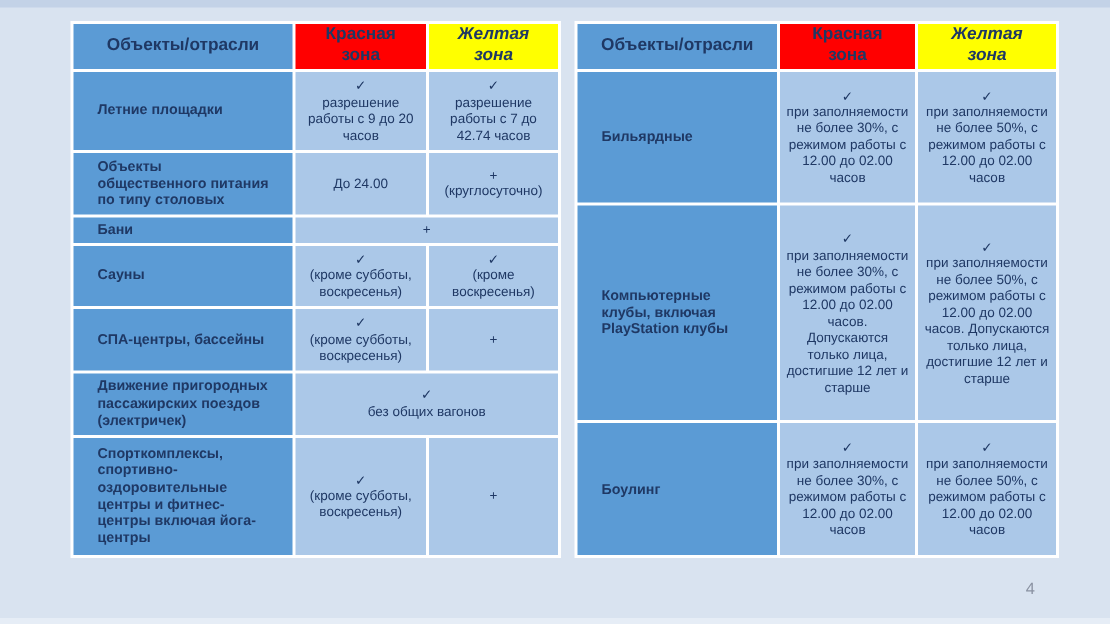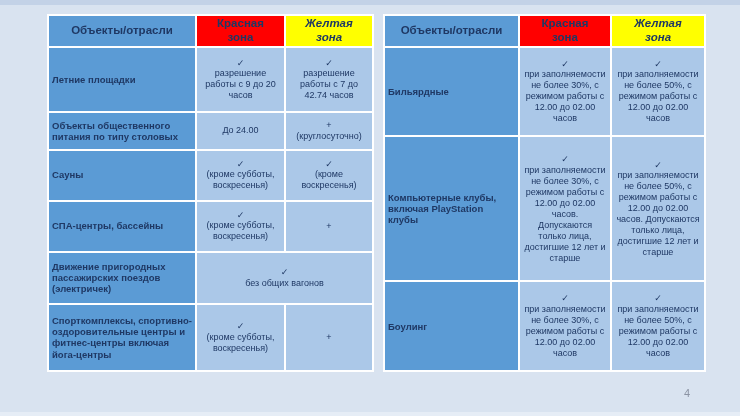--- a/index.html
+++ b/index.html
@@ -41,21 +41,21 @@
     height:28px;font-size:11.5px;font-weight:bold;text-align:center;
     vertical-align:middle;white-space:pre-line;line-height:1.2;
     color:var(--text-navy);padding:1px 2px;
   }
   .hdr-obj{background:var(--header-blue);margin-left:40px;}
   .hdr-red{background:var(--zone-red);}
   .hdr-yellow{background:var(--zone-yellow);font-style:italic;}
   th.rowname{
     background:var(--header-blue);
     font-size:9.5px;font-weight:bold;text-align:left;
-    vertical-align:middle;padding:2px 3px;line-height:1.18;
+    vertical-align:middle;padding:2px 16px;line-height:1.18;
     color:var(--text-navy);
   }
   td.cell{
     background:var(--cell-blue);
     font-size:9px;font-weight:normal;text-align:center;
     vertical-align:middle;padding:2px 4px;line-height:1.22;
     color:var(--text-navy);
   }
   .mark{display:block;font-size:9px;line-height:1.2;}
   .txt{display:block;}
@@ -98,20 +98,26 @@
           </td>
         </tr>
         <tr>
           <th class="rowname">Объекты общественного питания по типу столовых</th>
           <td class="cell">
             <span class="txt">До 24.00</span>
           </td>
           <td class="cell">
             <span class="mark">+</span>
             <span class="txt">(круглосуточно)</span>
+          </td>
+        </tr>
+        <tr>
+          <th class="rowname">Бани</th>
+          <td class="cell" colspan="2">
+            <span class="mark">+</span>
           </td>
         </tr>
         <tr>
           <th class="rowname">Сауны</th>
           <td class="cell">
             <span class="mark">✓</span>
             <span class="txt">(кроме субботы, воскресенья)</span>
           </td>
           <td class="cell">
             <span class="mark">✓</span>

